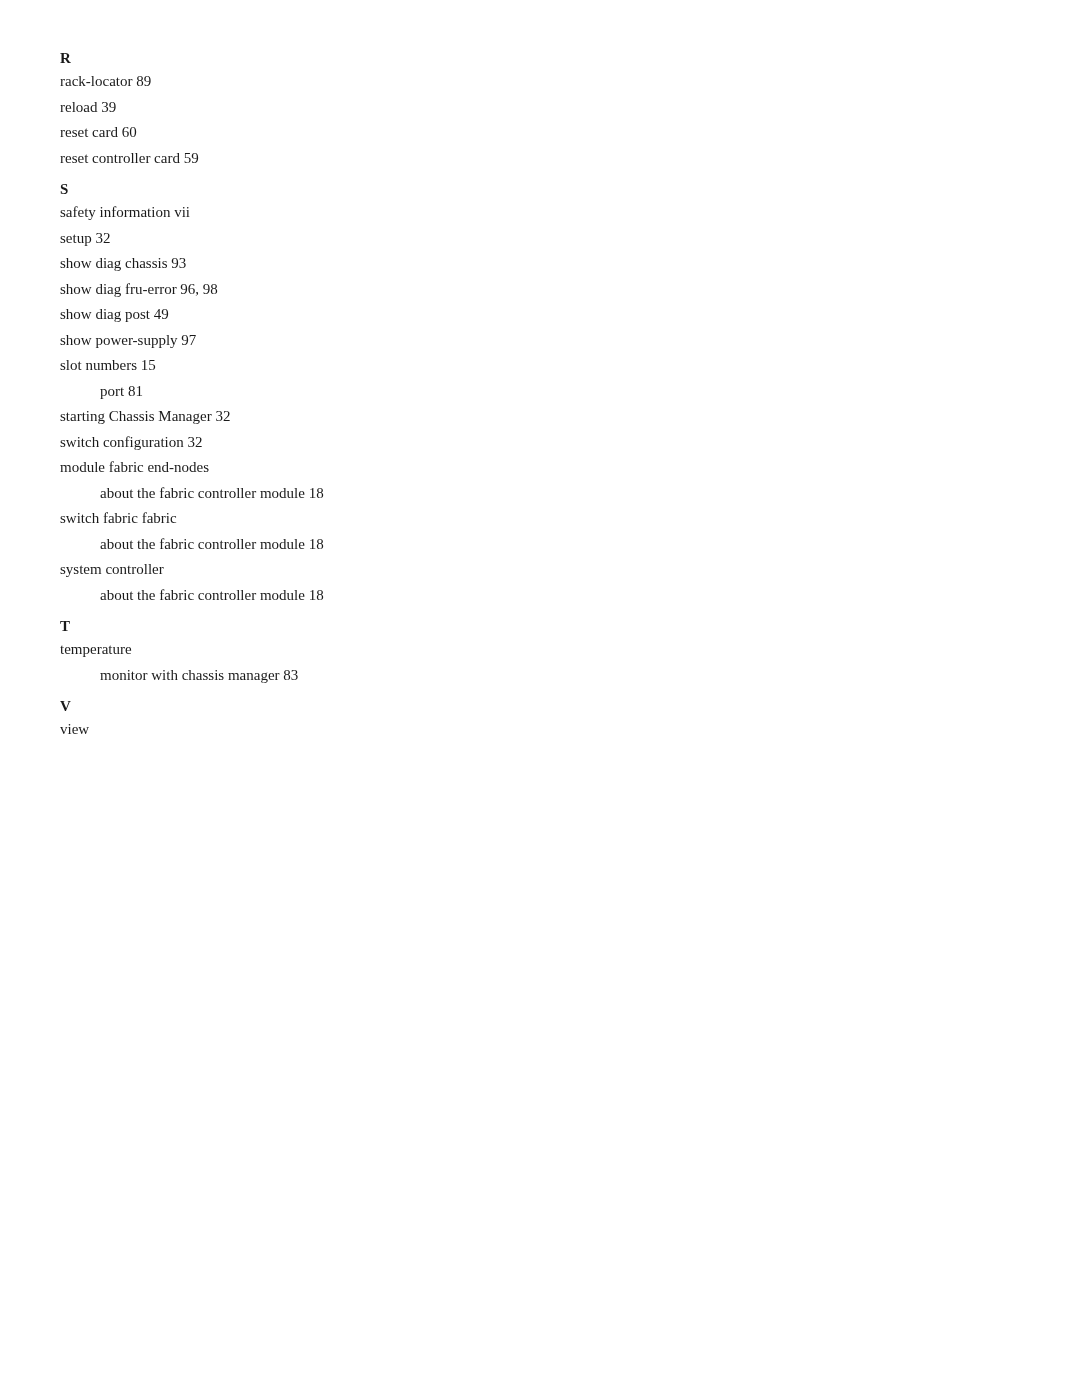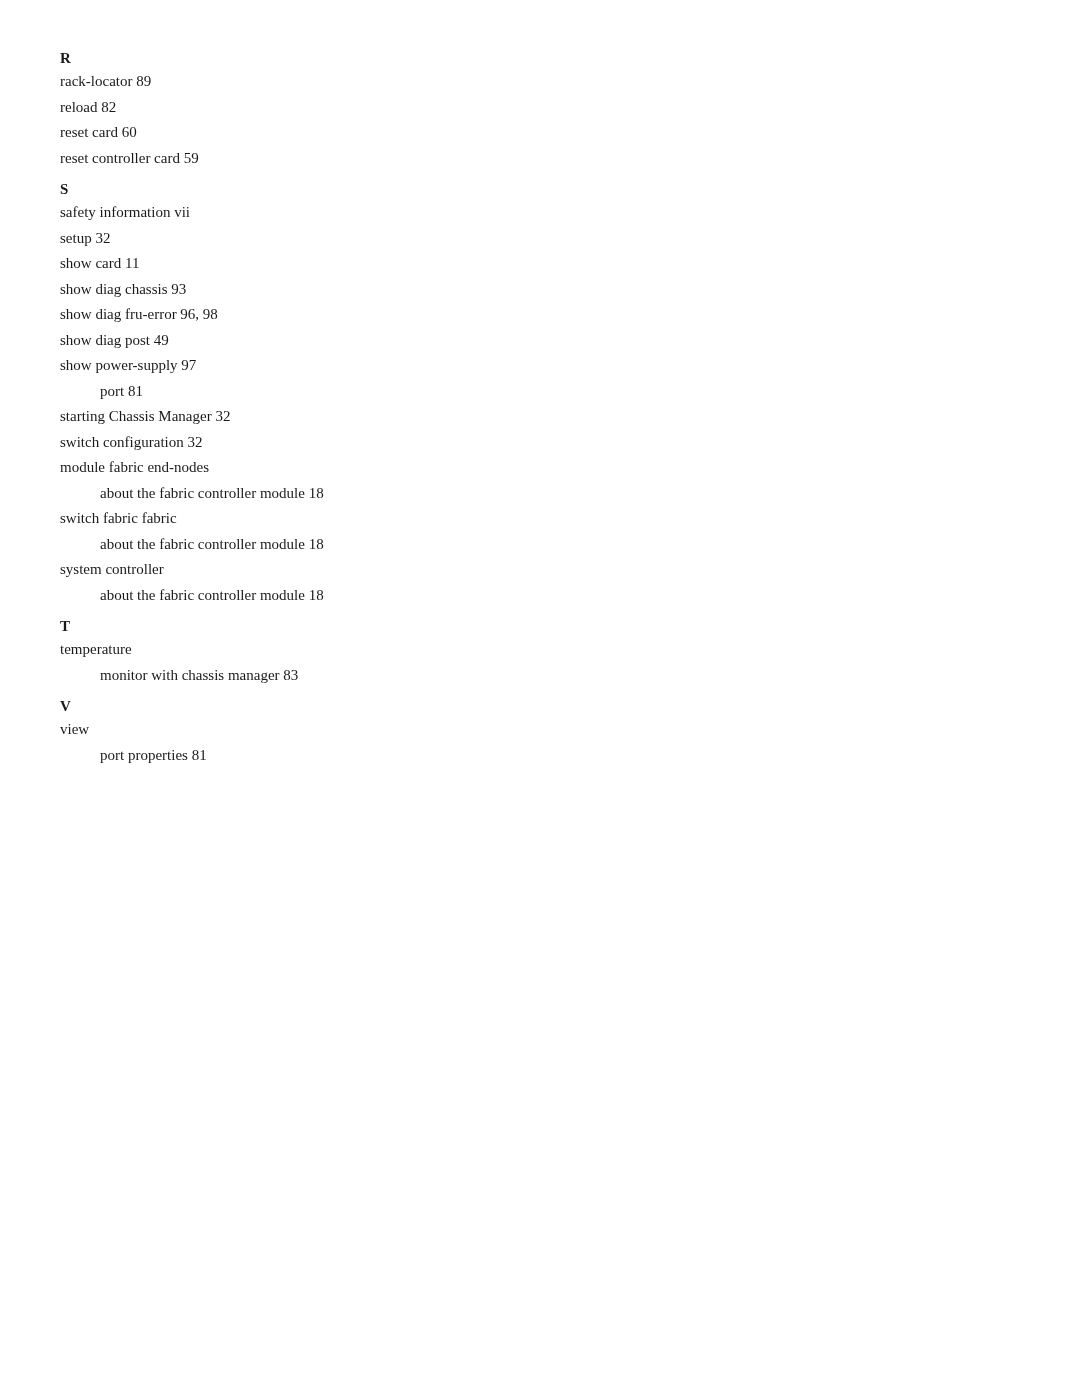--- a/index.html
+++ b/index.html
@@ -32,39 +32,38 @@
     .entry.indented {
       padding-left: 40px;
     }
   </style>
 </head>
 <body>
 
 <div class="index-content">
 <div class="section-letter">R</div>
     <div class="entry">rack-locator 89</div>
-    <div class="entry">reload 82</div>
+    <div class="entry">reload 39</div>
     <div class="entry">reset card 60</div>
     <div class="entry">reset controller card 59</div>
     <div class="section-letter">S</div>
     <div class="entry">safety information vii</div>
     <div class="entry">setup 32</div>
-    <div class="entry">show card 11</div>
     <div class="entry">show diag chassis 93</div>
     <div class="entry">show diag fru-error 96, 98</div>
     <div class="entry">show diag post 49</div>
     <div class="entry">show power-supply 97</div>
+    <div class="entry">slot numbers 15</div>
     <div class="entry indented">port 81</div>
     <div class="entry">starting Chassis Manager 32</div>
     <div class="entry">switch configuration 32</div>
     <div class="entry">module fabric end-nodes</div>
     <div class="entry indented">about the fabric controller module 18</div>
     <div class="entry">switch fabric fabric</div>
     <div class="entry indented">about the fabric controller module 18</div>
     <div class="entry">system controller</div>
     <div class="entry indented">about the fabric controller module 18</div>
     <div class="section-letter">T</div>
     <div class="entry">temperature</div>
     <div class="entry indented">monitor with chassis manager 83</div>
     <div class="section-letter">V</div>
     <div class="entry">view</div>
-    <div class="entry indented">port properties 81</div>
   </div>
 
 </body></html>

